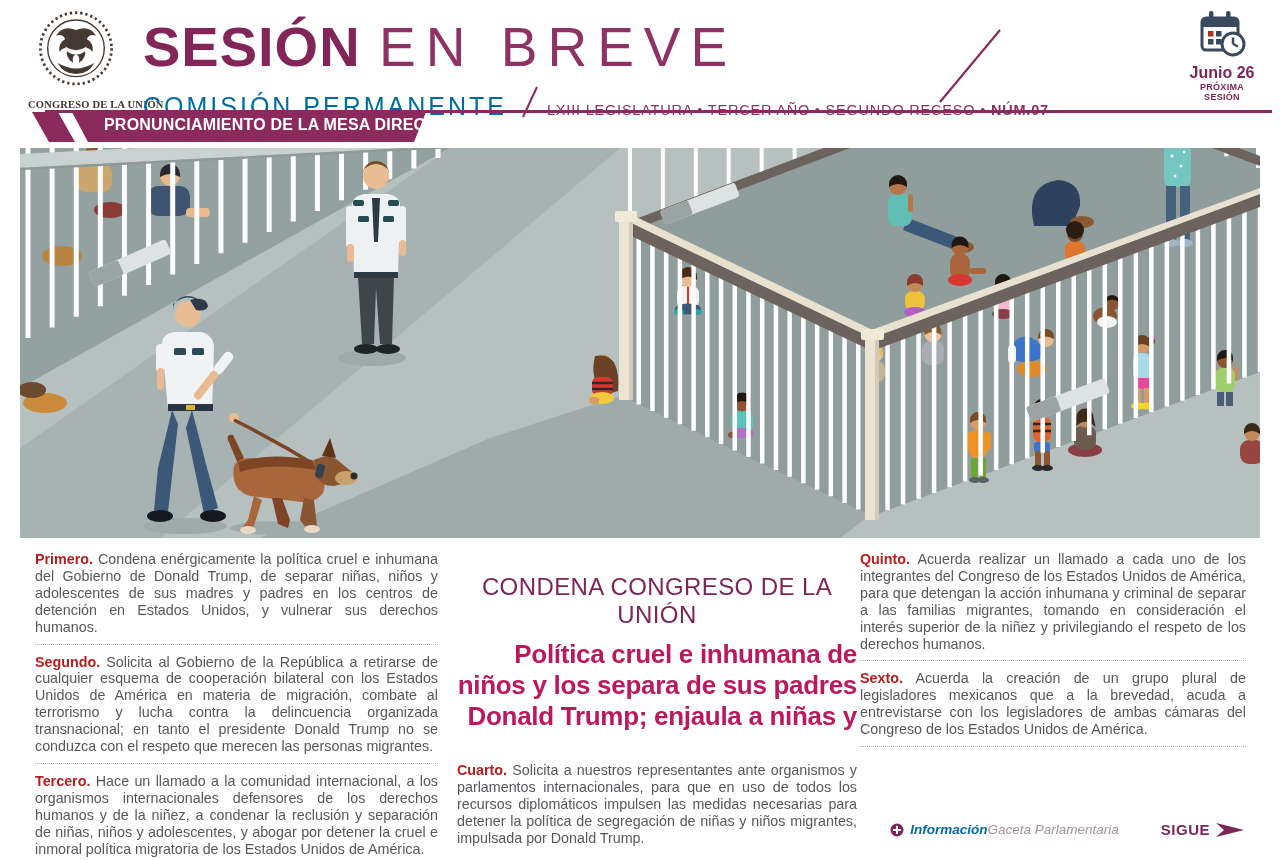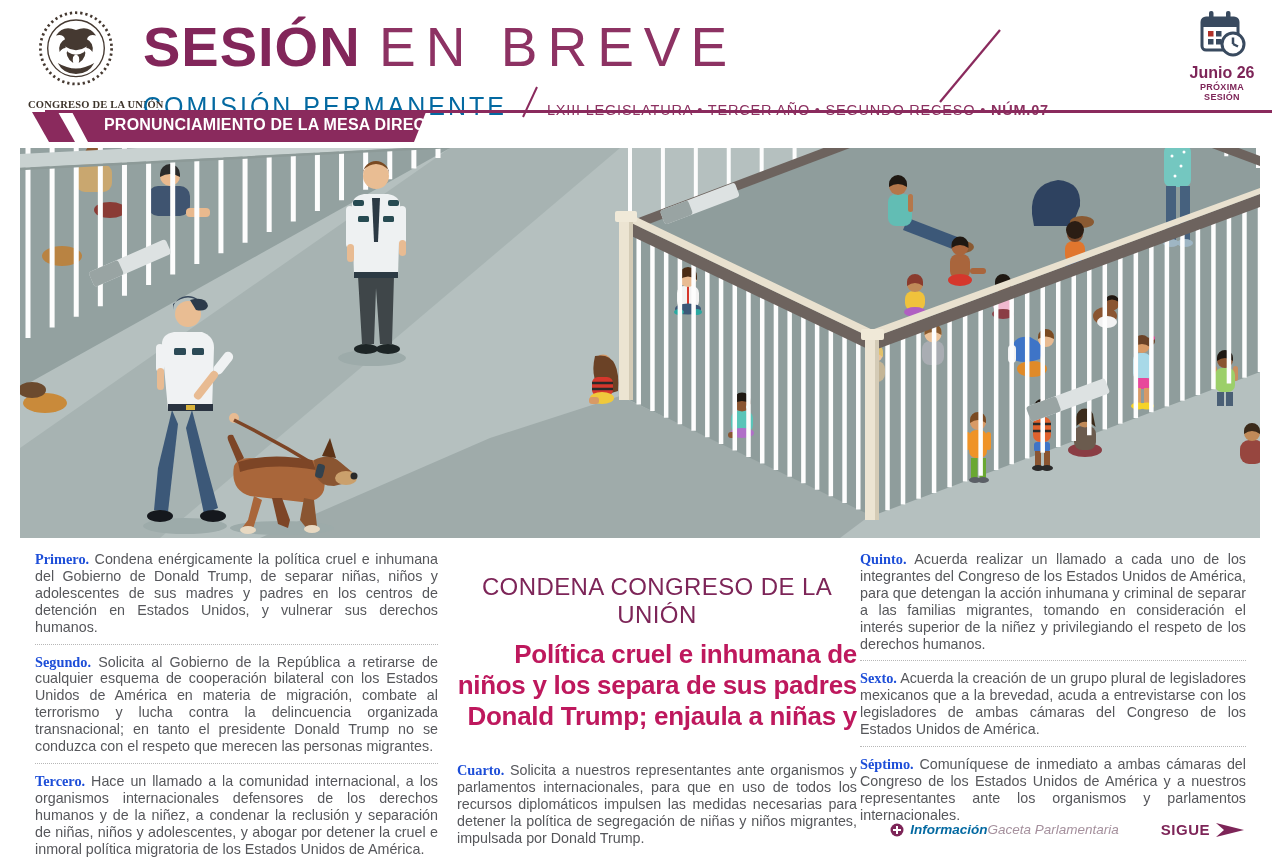--- a/index.html
+++ b/index.html
@@ -31,21 +31,21 @@
   .banner-text{position:absolute;left:104px;top:116px;width:330px;color:#fff;
                font-size:16px;font-weight:800;letter-spacing:.2px;white-space:nowrap;}
   
   .illu{position:absolute;left:20px;top:148px;}
   
   .col{position:absolute;top:551px;}
   .col-left{left:35px;width:403px;}
   .col-center{left:457px;width:400px;}
   .col-right{left:860px;width:386px;}
   .body-p{margin:0;font-size:14.3px;line-height:16.9px;color:#56575b;text-align:justify;}
-  .lead{font-weight:800;color:#1d4ed8;font-family:Liberation Serif, serif;}
+  .lead{font-weight:800;color:#b91c1c;}
   .sep{border-top:1px dotted #b7b7b7;margin:8px 0 9px 0;height:0;}
   .kicker{margin-top:22px;text-align:center;font-size:24px;color:#7d2558;letter-spacing:.4px;}
   .headline{margin-top:10px;text-align:right;color:#be185d;font-weight:800;
             font-size:26px;line-height:31px;letter-spacing:-.3px;}
   .headline div{white-space:nowrap;}
   .center-para{margin-top:30px;}
   
   .footer{position:absolute;top:821px;right:34px;display:flex;align-items:center;}
   .f-info{font-size:13.5px;font-weight:800;font-style:italic;color:#0369a1;margin-left:6px;}
   .f-src{font-size:13.5px;font-style:italic;color:#a5909d;}
@@ -514,21 +514,20 @@
       <div>Donald Trump; enjaula a niñas y</div>
     </div>
     <p class="body-p center-para"><span class="lead">Cuarto.</span> <span>Solicita a nuestros representantes ante organismos y parlamentos internacionales, para que en uso de todos los recursos diplomáticos impulsen las medidas necesarias para detener la política de segregación de niñas y niños migrantes, impulsada por Donald Trump.</span></p>
   </div>
 
   <div class="col col-right">
     <p class="body-p"><span class="lead">Quinto.</span> <span>Acuerda realizar un llamado a cada uno de los integrantes del Congreso de los Estados Unidos de América, para que detengan la acción inhumana y criminal de separar a las familias migrantes, tomando en consideración el interés superior de la niñez y privilegiando el respeto de los derechos humanos.</span></p>
     <div class="sep"></div>
     <p class="body-p"><span class="lead">Sexto.</span> <span>Acuerda la creación de un grupo plural de legisladores mexicanos que a la brevedad, acuda a entrevistarse con los legisladores de ambas cámaras del Congreso de los Estados Unidos de América.</span></p>
     <div class="sep"></div>
-    <p class="body-p"><span class="lead">Séptimo.</span> <span>Comuníquese de inmediato a ambas cámaras del Congreso de los Estados Unidos de América y a nuestros representantes ante los organismos y parlamentos internacionales.</span></p>
   </div>
 
   <div class="footer">
     <svg width="14" height="14" viewBox="0 0 14 14">
       <circle cx="7" cy="7" r="6.5" fill="#7d2558"></circle>
       <rect x="6" y="3" width="2" height="8" fill="#fff"></rect>
       <rect x="3" y="6" width="8" height="2" fill="#fff"></rect>
     </svg>
     <span class="f-info">Información</span>
     <span class="f-src">Gaceta Parlamentaria</span>

